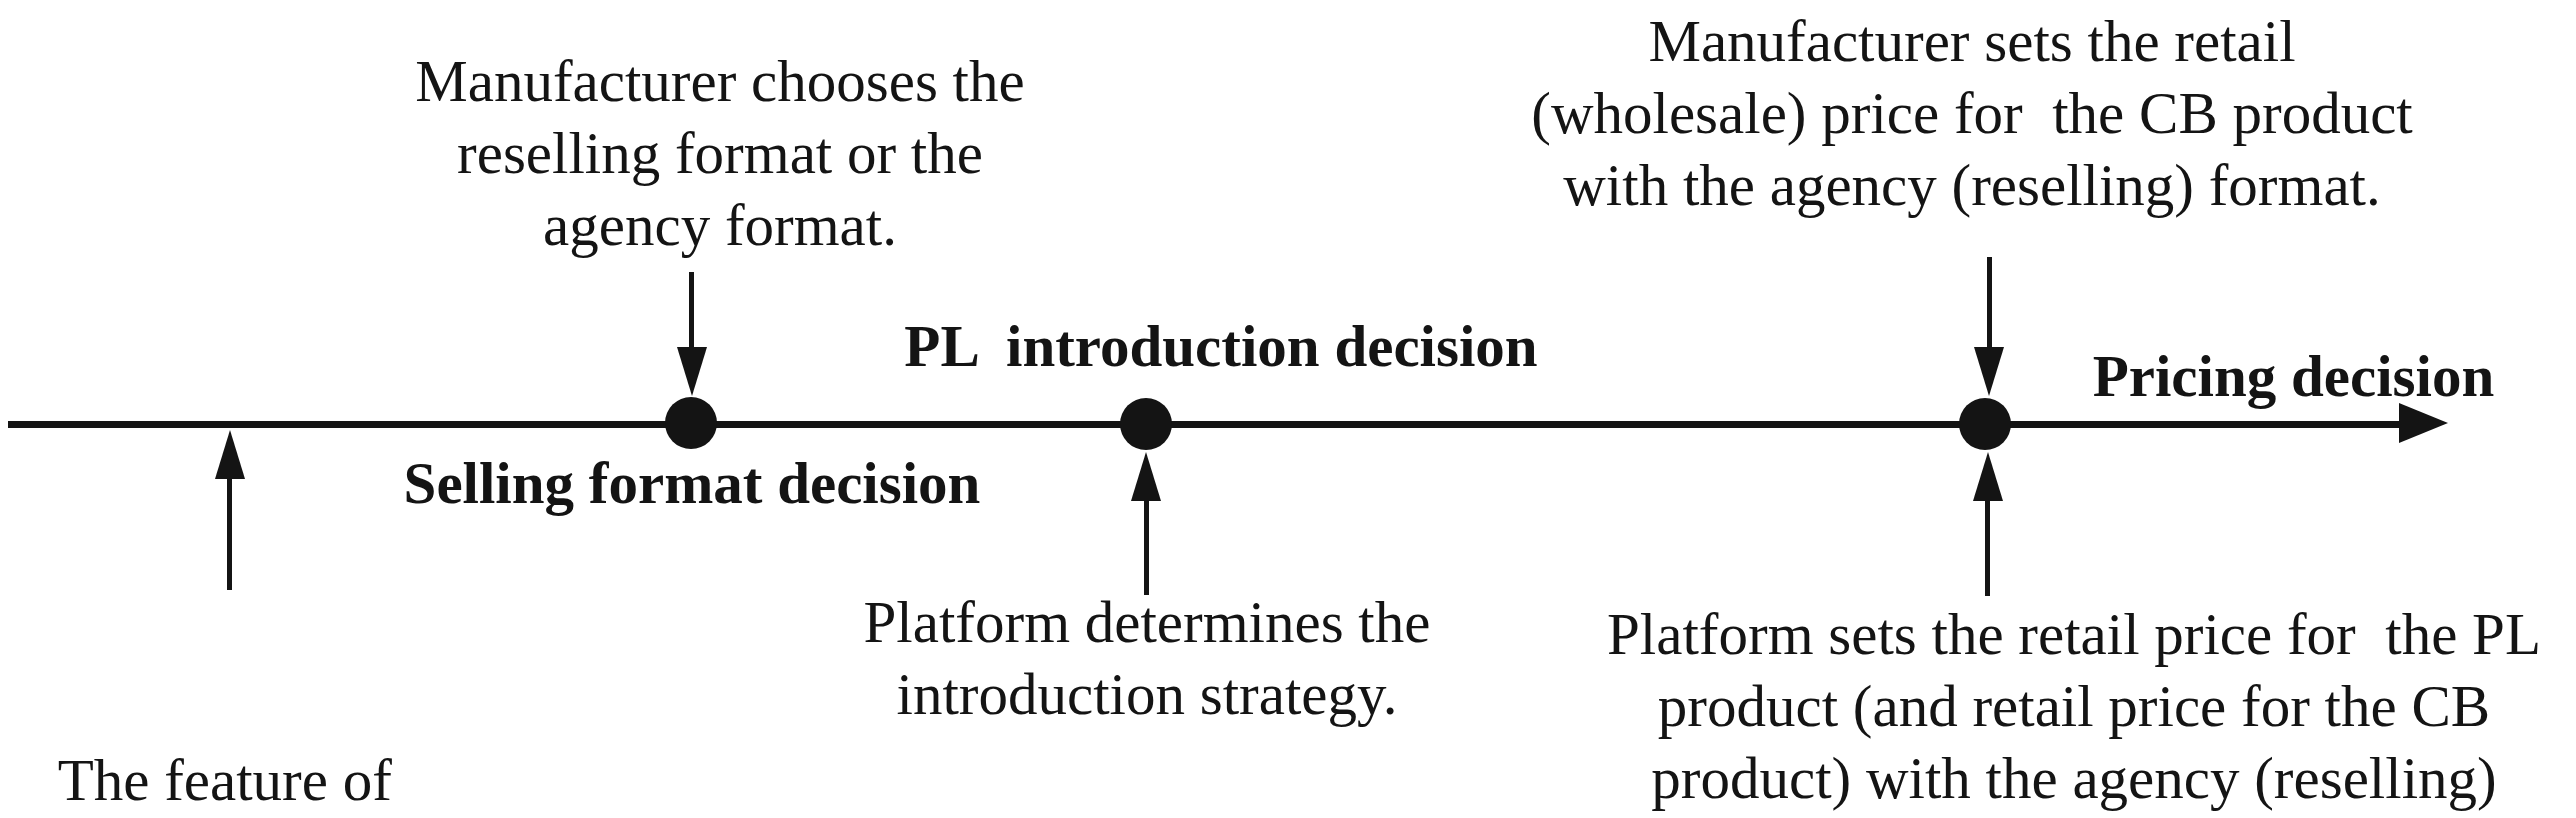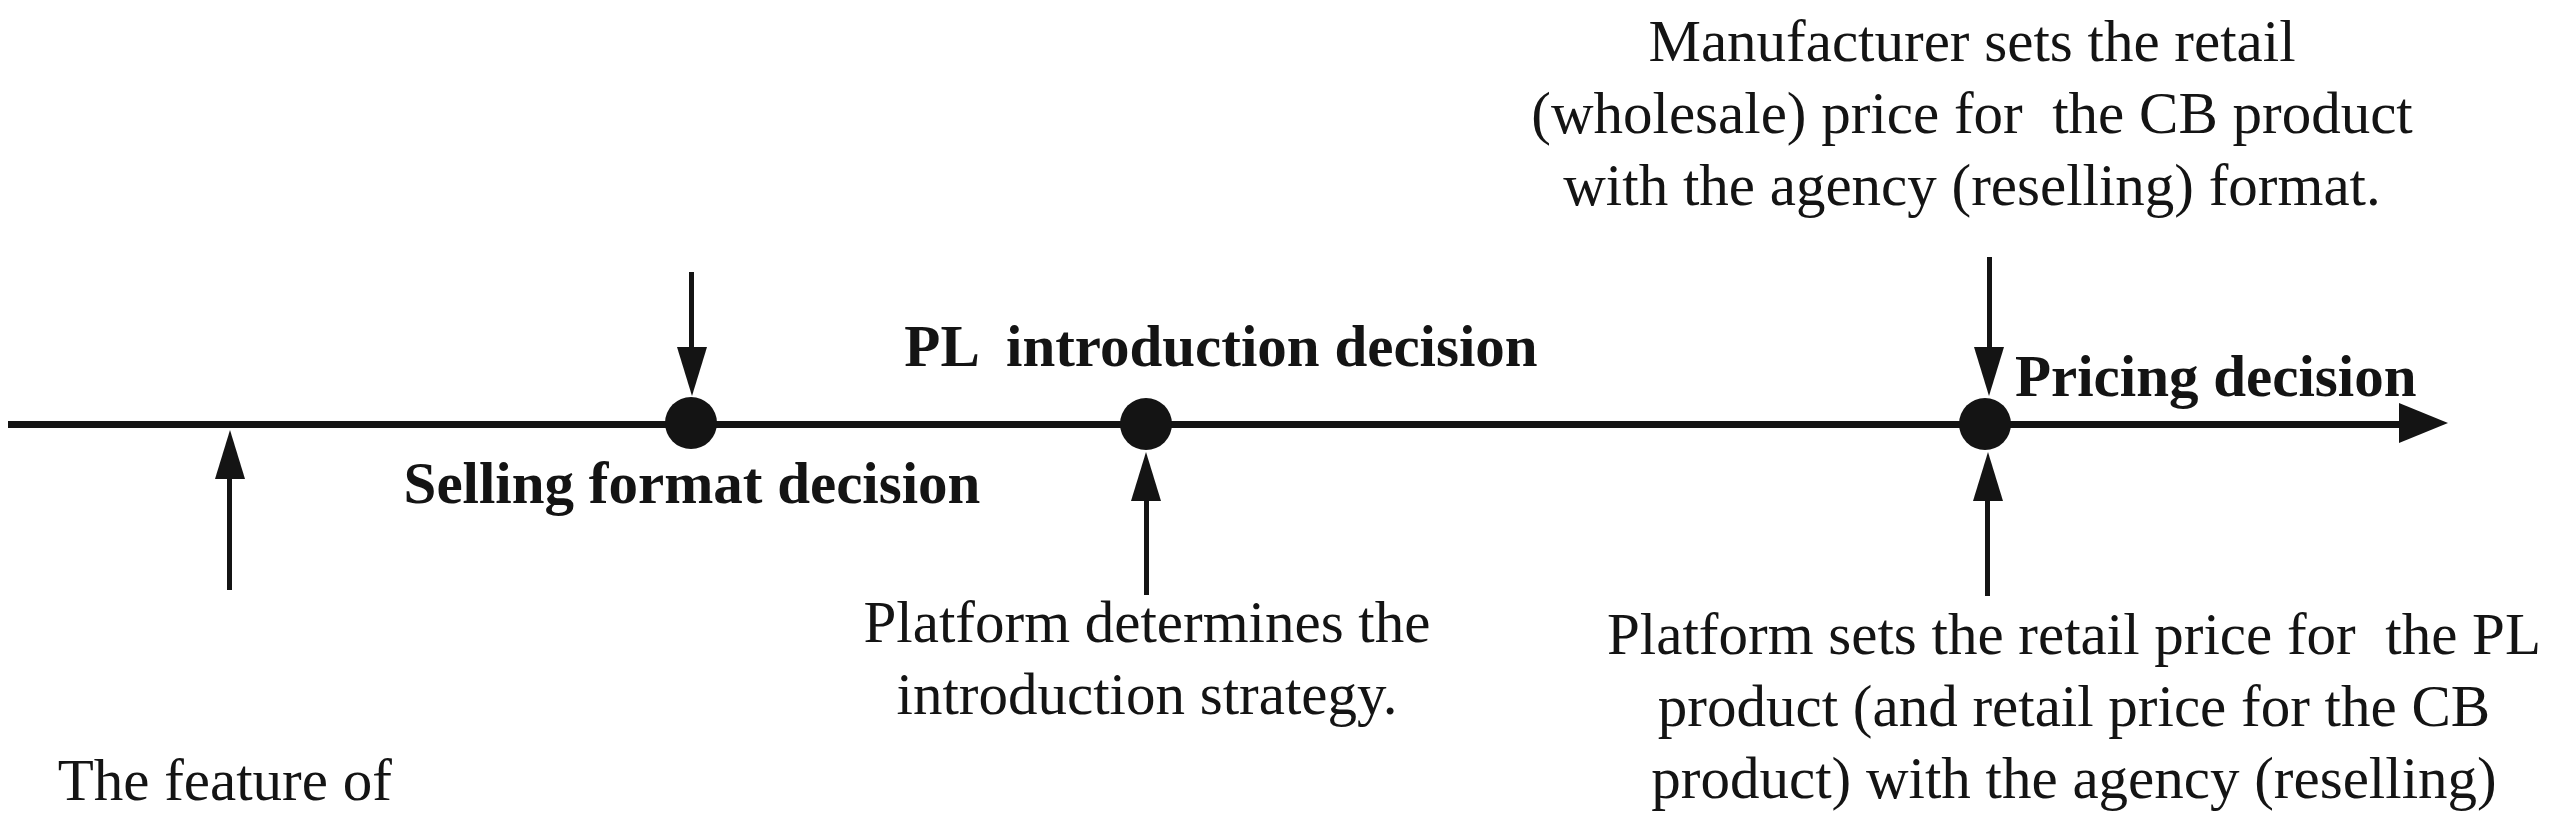--- a/index.html
+++ b/index.html
@@ -14,21 +14,21 @@
   }
   .txt {
     position: absolute;
     font-size: 59px;
     line-height: 72px;
     text-align: center;
     white-space: pre-wrap;
     color: #141414;
   }
   .bold { font-weight: bold; }
-  .left-align { text-align: left; }
+  .left-align { text-align: center; }
   
   .hline {
     position: absolute;
     left: 8px; top: 421px;
     width: 2409px; height: 7.2px;
     background: #141414;
   }
   .ah-right {
     position: absolute;
     left: 2399px; top: 403px;
@@ -89,20 +89,23 @@
   <div>
     <div class="head-up" style="left:1131px; top:452px;"></div>
     <div class="shaft" style="left:1144px; top:500px; height:95px;"></div>
   </div>
 
   <div>
     <div class="head-up" style="left:1973px; top:452px;"></div>
     <div class="shaft" style="left:1985px; top:500px; height:96px;"></div>
   </div>
 
+  <div class="txt" style="left:219px; top:45px; width:1002px;">Manufacturer chooses the
+reselling format or the
+agency format.</div>
 
   <div class="txt" style="left:1471px; top:5px; width:1002px;">Manufacturer sets the retail
 (wholesale) price for  the CB product
 with the agency (reselling) format.</div>
 
   <div class="txt" style="left:18.3px; top:600px; width:413px;">
     <div>The feature of</div>
     
   </div>
 

